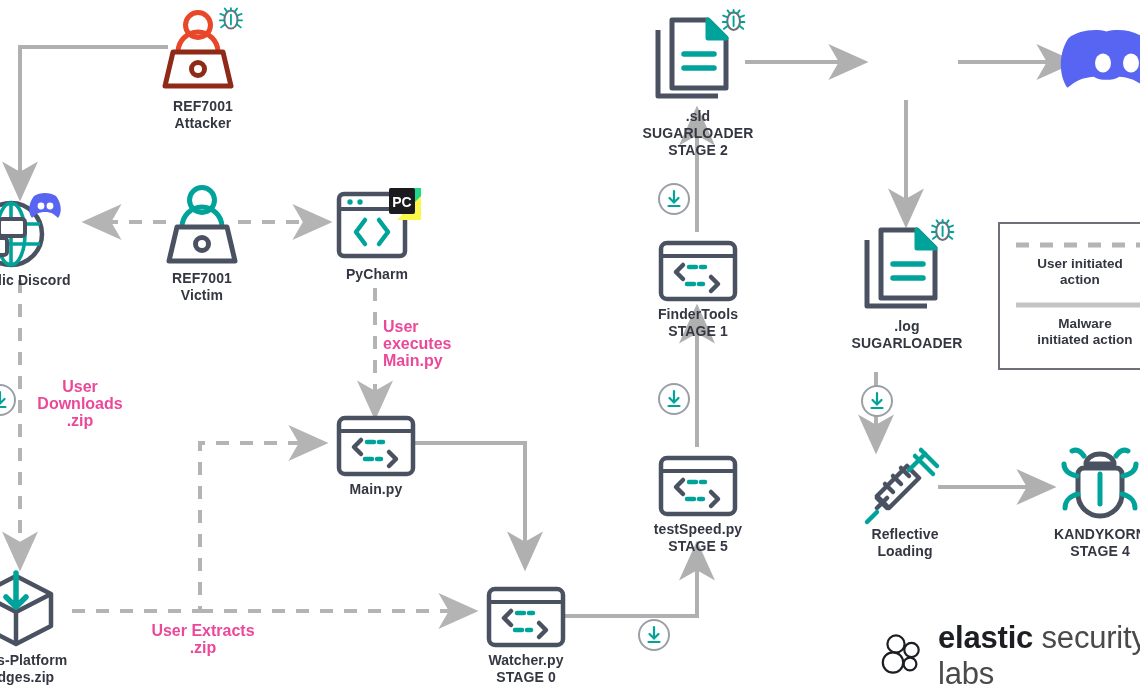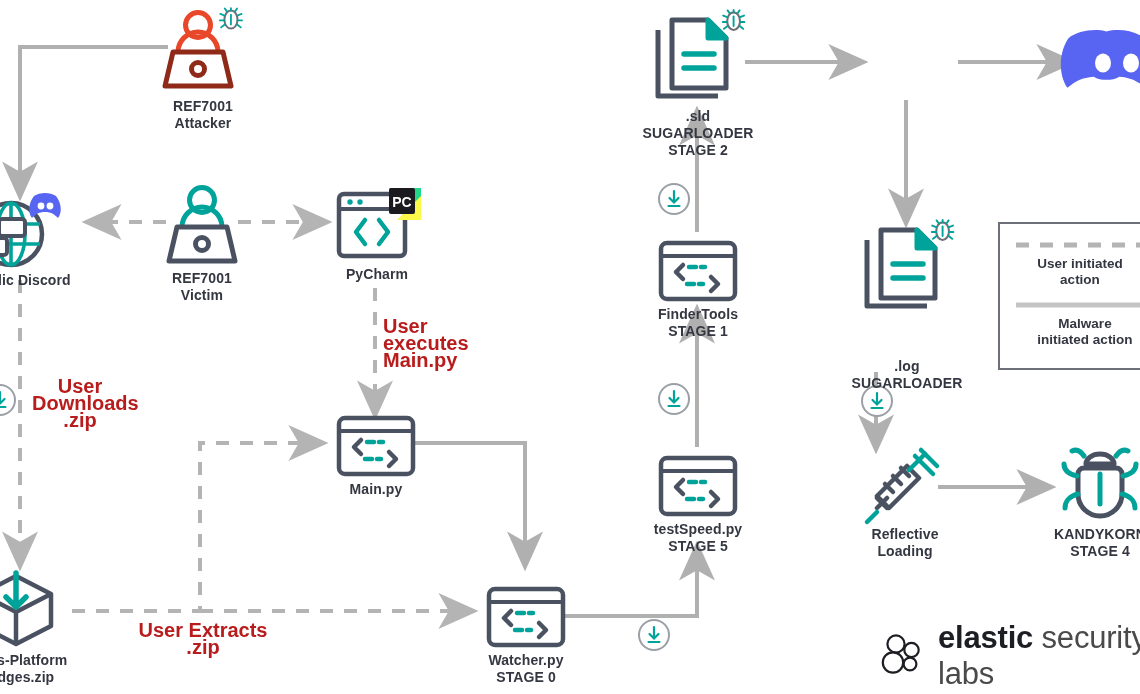--- a/index.html
+++ b/index.html
@@ -3,21 +3,21 @@
 <meta charset="utf-8">
 <style>
   html,body{margin:0;padding:0;background:#ffffff;}
   body{width:1140px;height:694px;overflow:hidden;
        font-family:"Liberation Sans","DejaVu Sans",sans-serif;}
   #stage{position:relative;width:1140px;height:694px;background:#fff;padding-left:6px;}
 
   .node{position:absolute;display:flex;flex-direction:column;align-items:center;}
   .label{margin-top:4px;text-align:center;color:#343741;font-size:14px;line-height:17px;
          font-weight:700;white-space:pre-line;letter-spacing:.1px;}
-  .edge-label{position:absolute;color:#b91c1c;font-size:20px;line-height:17px;font-weight:700;
+  .edge-label{position:absolute;color:#ec4899;font-size:16px;line-height:17px;font-weight:700;
               text-align:center;white-space:pre-line;}
   svg{display:block;overflow:visible;}
   .legendbox{position:absolute;border:2px solid #6e7079;background:#fff;box-sizing:border-box;}
   .legendtxt{color:#343741;font-size:13.5px;line-height:16px;font-weight:700;text-align:center;}
   .brandtxt{font-size:31px;color:#1c1e23;letter-spacing:-.2px;}
   .brandtxt .b{font-weight:700;}
   .brandtxt .l{font-weight:400;color:#4a4a4a;}
 </style>
 </head>
 <body>
@@ -236,21 +236,21 @@
 
 
   <div class="node" style="left:1050px;top:22px;width:110px;">
     <svg width="104" height="78" viewBox="0 0 104 78">
       <path d="M25,24 C36,15 56,12 70,16 C84,12 104,15 115,24 C128,44 125,70 116,82 C106,74 99,70 85,69 C77,74 63,74 55,69 C41,70 34,74 24,82 C15,70 12,44 25,24 Z" transform="translate(-6,-4) scale(0.85)" fill="#5865F2"></path>
       <ellipse cx="50" cy="41" rx="8" ry="9.5" fill="#fff"></ellipse>
       <ellipse cx="78" cy="41" rx="8" ry="9.5" fill="#fff"></ellipse>
     </svg>
   </div>
 
-  <div class="node" style="left:855px;top:222px;width:104px;gap:40px;">
+  <div class="node" style="left:855px;top:222px;width:104px;">
     <svg width="104" height="92" viewBox="0 0 104 92">
       <path d="M12 18 V84 H72" fill="none" stroke="#4a5262" stroke-width="5" stroke-linejoin="round"></path>
       <path d="M26 8 H62 L80 26 V76 H26 Z" fill="#fff" stroke="#4a5262" stroke-width="5" stroke-linejoin="round"></path>
       <path d="M62 8 L80 26 H62 Z" fill="#00A39A" stroke="#00A39A" stroke-width="5" stroke-linejoin="round"></path>
       <path d="M38 42 H68 M38 56 H68" stroke="#00A39A" stroke-width="5.5" stroke-linecap="round"></path>
       <g transform="translate(74,-6) scale(0.8)">
         <ellipse cx="17" cy="19" rx="8" ry="11" fill="#fff" stroke="#6e7079" stroke-width="2.6"></ellipse>
         <path d="M17 13 V25" stroke="#00A39A" stroke-width="2.4" stroke-linecap="round"></path>
         <path d="M17 8 V5 M12 9 L9.5 5.5 M22 9 L24.5 5.5" stroke="#00A39A" stroke-width="2.4" stroke-linecap="round" fill="none"></path>
         <path d="M9 14 L4 12 M9 20 L3.5 20 M9.5 25 L5 28.5 M25 14 L30 12 M25 20 L30.5 20 M24.5 25 L29 28.5" stroke="#00A39A" stroke-width="2.4" stroke-linecap="round" fill="none"></path>

